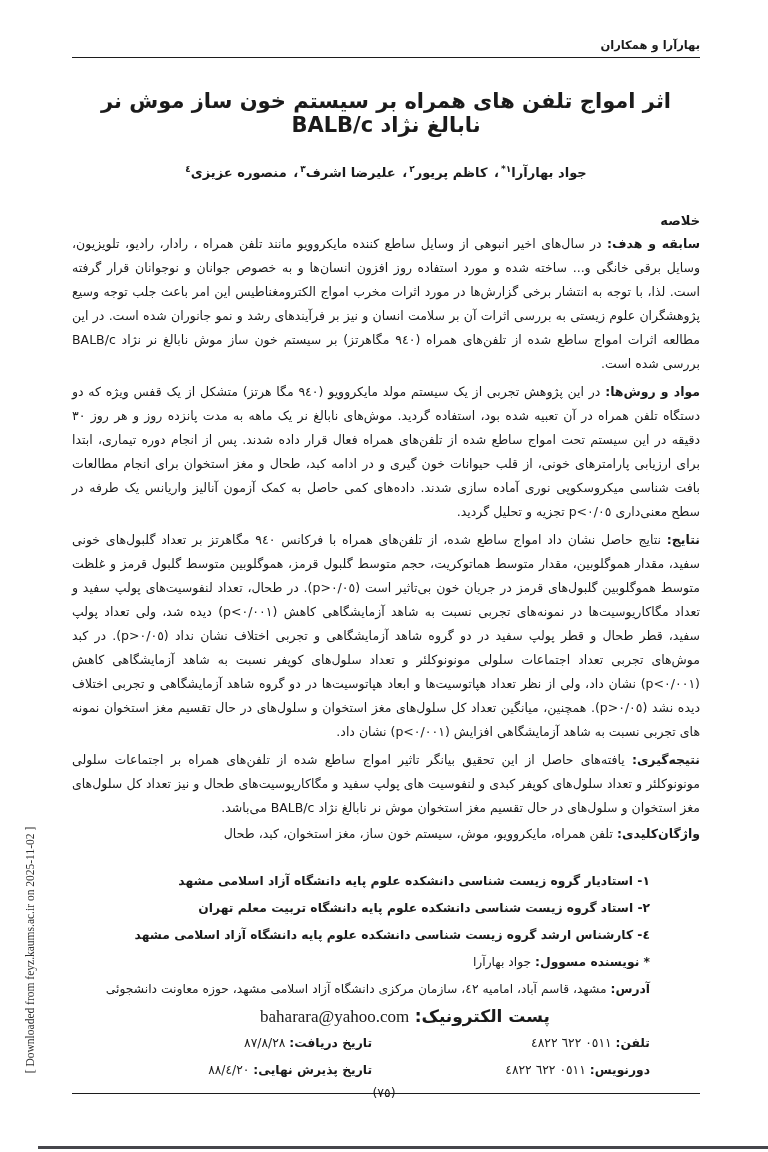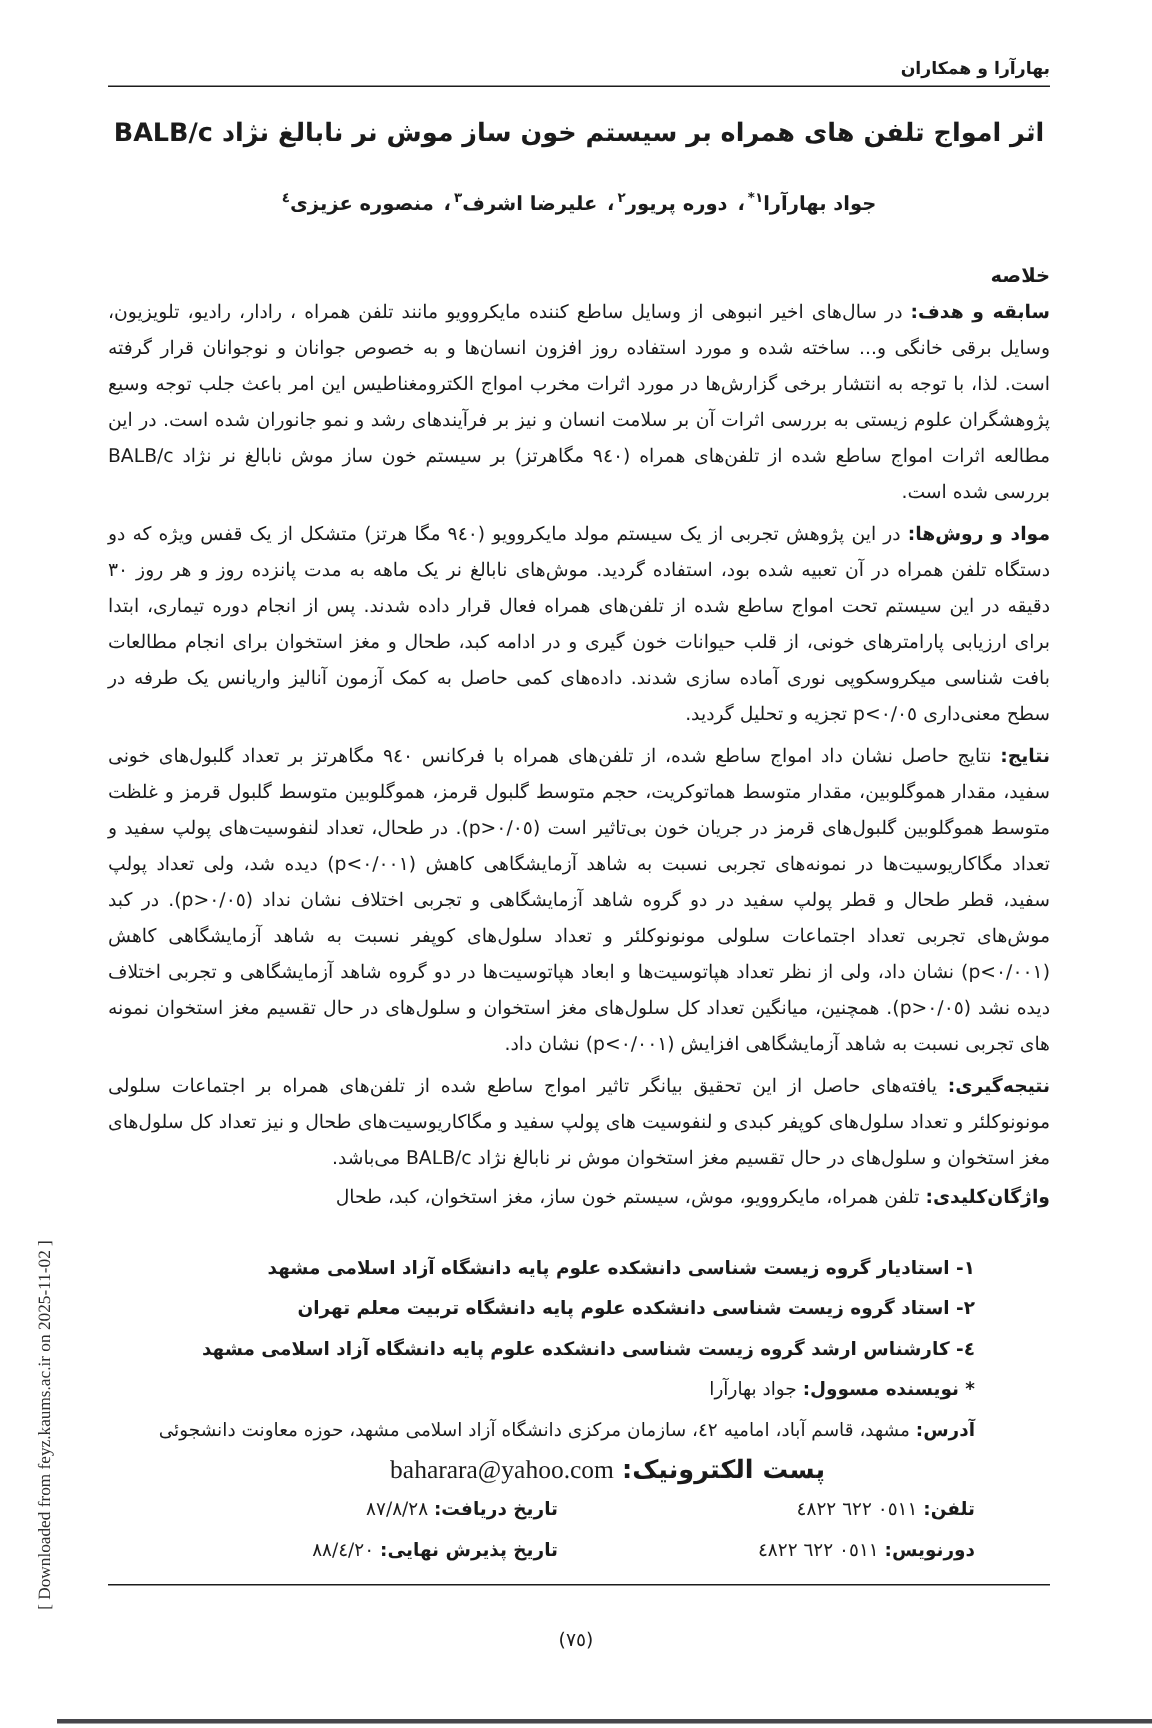--- a/index.html
+++ b/index.html
@@ -26,23 +26,23 @@
     align-items:flex-end;
     font-size:11.5px;
     font-weight:bold;
   }
   .runhead-rule{
     border-bottom:1.6px solid #1c1c1c;
     margin-top:5px;
   }
   
   .title{
-    margin-top:19px;
+    margin-top:31px;
     text-align:center;
-    font-size:17px;
+    font-size:21px;
     font-weight:bold;
     line-height:24px;
   }
   .authors{
     margin-top:27px;
     text-align:center;
     font-size:13px;
     font-weight:bold;
   }
   .authors sup{font-size:9px;font-weight:bold;}
@@ -146,21 +146,21 @@
 
     <div class="runhead">
       <span>بهارآرا و همکاران</span>
     </div>
     <div class="runhead-rule"></div>
 
     <div class="title">اثر امواج تلفن های همراه بر سیستم خون ساز موش نر نابالغ نژاد BALB/c</div>
 
     <div class="authors">
       <span><span>جواد بهارآرا</span><sup dir="ltr">*١</sup></span><span class="sep">،</span>
-      <span><span>دوره پریور</span><sup dir="ltr">٢</sup></span><span class="sep">،</span>
+      <span><span>کاظم پریور</span><sup dir="ltr">٢</sup></span><span class="sep">،</span>
       <span><span>علیرضا اشرف</span><sup dir="ltr">٣</sup></span><span class="sep">،</span>
       <span><span>منصوره عزیزی</span><sup dir="ltr">٤</sup></span>
     </div>
 
     <div class="abs-head">خلاصه</div>
 
     <p class="para"><span class="lbl">سابقه و هدف:</span><span> در سال‌های اخیر انبوهی از وسایل ساطع کننده مایکروویو مانند تلفن همراه ، رادار، رادیو، تلویزیون، وسایل برقی خانگی و... ساخته شده و مورد استفاده روز افزون انسان‌ها و به خصوص جوانان و نوجوانان قرار گرفته است. لذا، با توجه به انتشار برخی گزارش‌ها در مورد اثرات مخرب امواج الکترومغناطیس این امر باعث جلب توجه وسیع پژوهشگران علوم زیستی به بررسی اثرات آن بر سلامت انسان و نیز بر فرآیندهای رشد و نمو جانوران شده است. در این مطالعه اثرات امواج ساطع شده از تلفن‌های همراه (٩٤٠ مگاهرتز) بر سیستم خون ساز موش نابالغ نر نژاد BALB/c بررسی شده است.</span></p>
 
     <p class="para"><span class="lbl">مواد و روش‌ها:</span><span> در این پژوهش تجربی از یک سیستم مولد مایکروویو (٩٤٠ مگا هرتز) متشکل از یک قفس ویژه که دو دستگاه تلفن همراه در آن تعبیه شده بود، استفاده گردید. موش‌های نابالغ نر یک ماهه به مدت پانزده روز و هر روز ٣٠ دقیقه در این سیستم تحت امواج ساطع شده از تلفن‌های همراه فعال قرار داده شدند. پس از انجام دوره تیماری، ابتدا برای ارزیابی پارامترهای خونی، از قلب حیوانات خون گیری و در ادامه کبد، طحال و مغز استخوان برای انجام مطالعات بافت شناسی میکروسکوپی نوری آماده سازی شدند. داده‌های کمی حاصل به کمک آزمون آنالیز واریانس یک طرفه در سطح معنی‌داری </span><span class="ltr" dir="ltr">p&lt;٠/٠٥</span><span> تجزیه و تحلیل گردید.</span></p>
 

